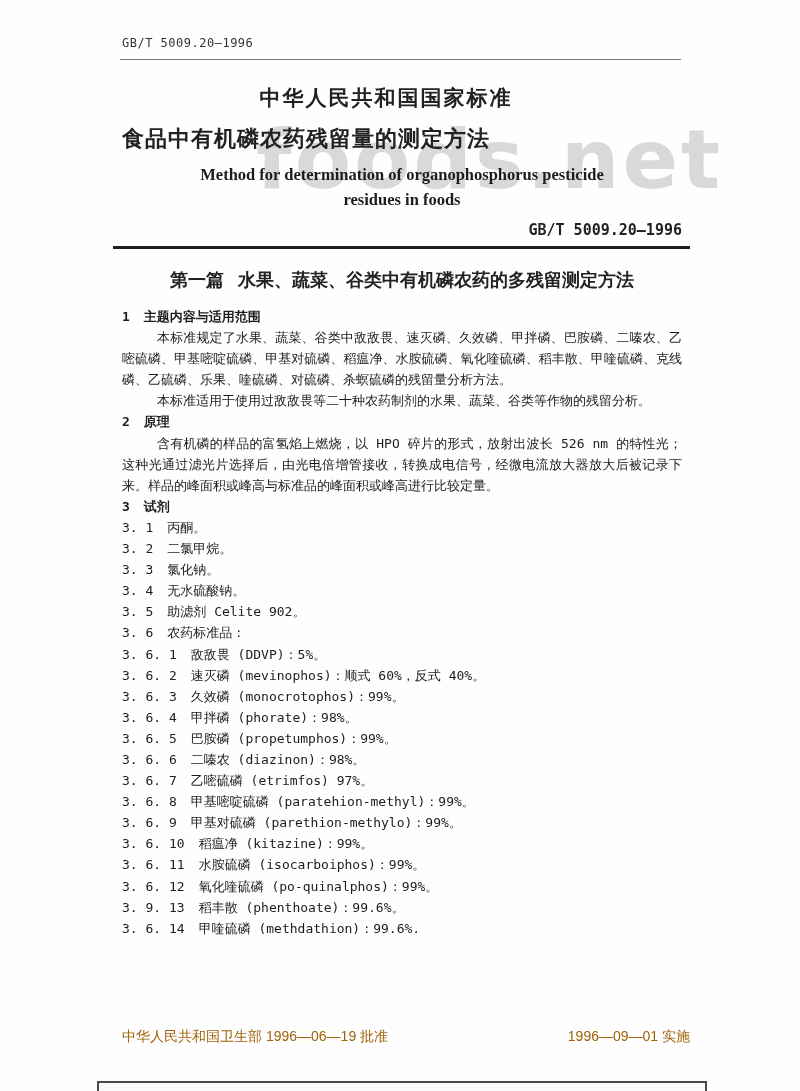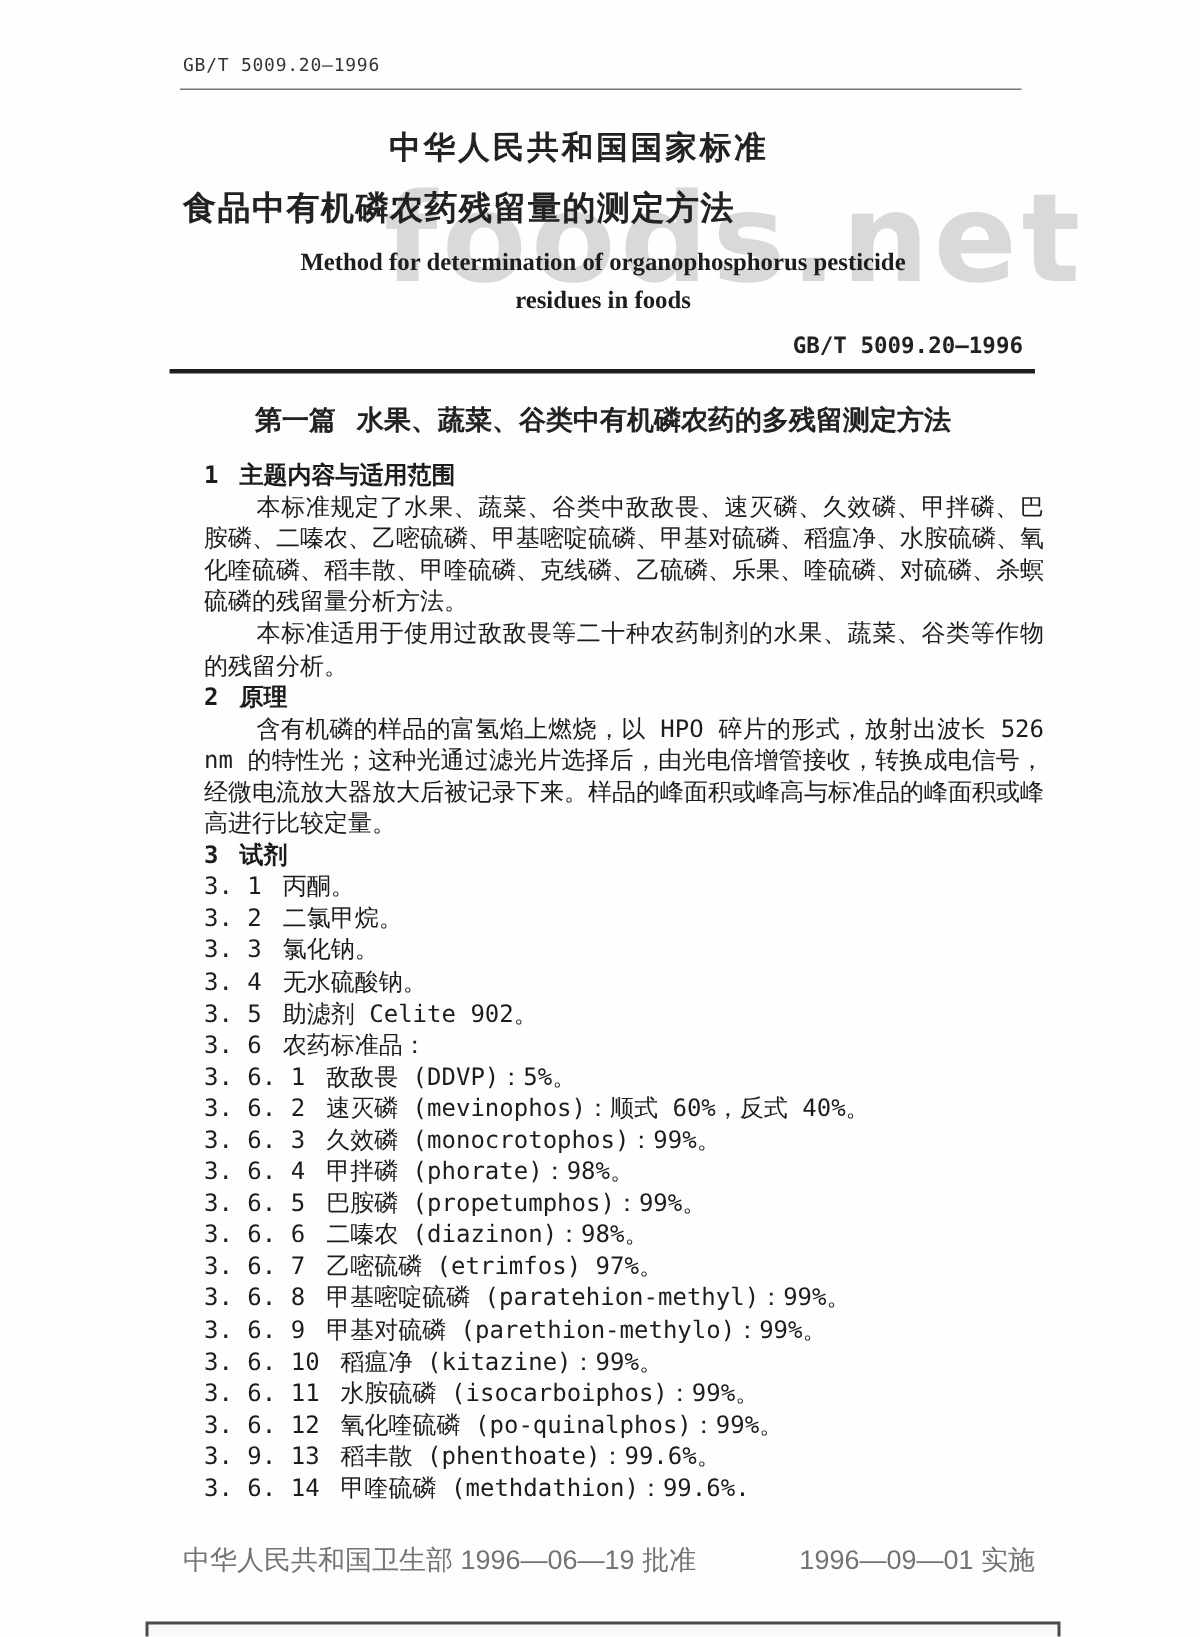--- a/index.html
+++ b/index.html
@@ -109,47 +109,47 @@
     top: 268px;
     width: 560px;
     text-align: center;
     font-size: 18px;
     font-weight: bold;
     z-index: 1;
   }
   .part-title .pnum { margin-right: 14px; }
   .content {
     position: absolute;
-    left: 136px;
+    left: 122px;
     top: 306px;
     width: 560px;
     z-index: 1;
     font-family: "DejaVu Sans Mono", "Liberation Mono", monospace;
-    font-size: 16px;
+    font-size: 13px;
     line-height: 21.1px;
     color: #1c1c1c;
   }
   .content .line { min-height: 21.1px; }
   .content .heading { font-weight: bold; }
   .content .heading .num { margin-right: 14px; }
   .content .item .num { margin-right: 14px; }
   .content .para {
     text-align: justify;
     text-indent: 35px;
   }
   .footer {
     position: absolute;
     left: 122px;
     top: 1028px;
     width: 568px;
     display: flex;
     justify-content: space-between;
     align-items: baseline;
-    font-size: 18px;
-    color: #737373;
+    font-size: 14px;
+    color: #a16207;
     z-index: 1;
   }
   .bottom-box {
     position: absolute;
     left: 97px;
     top: 1081px;
     width: 606px;
     height: 40px;
     border: 2px solid #4a4a4a;
     background: #fafafa;

